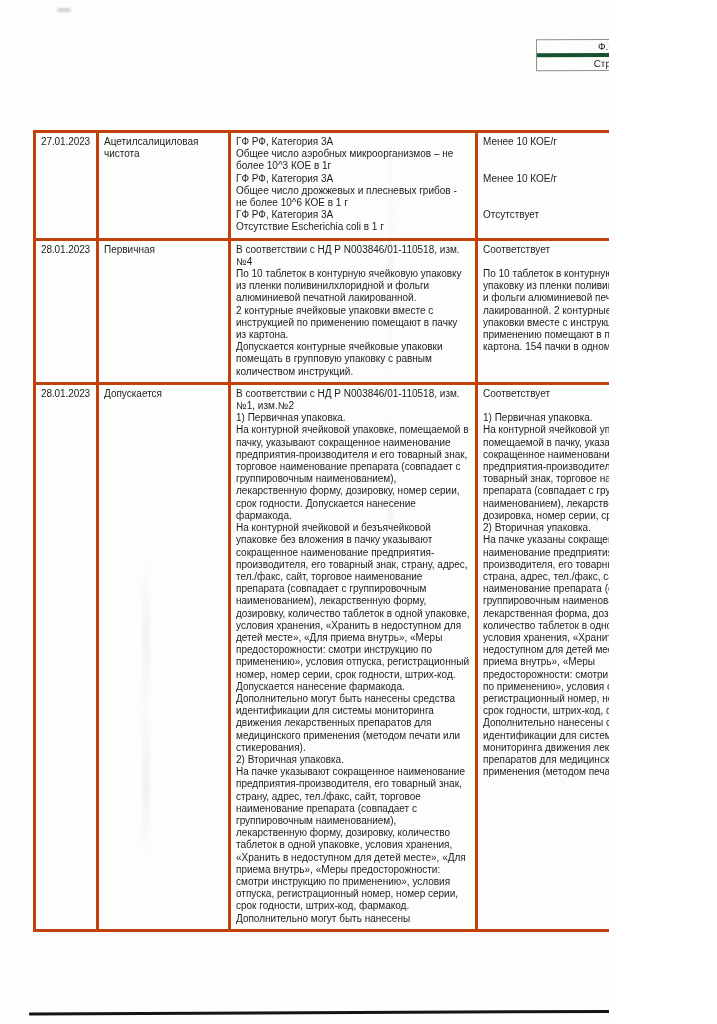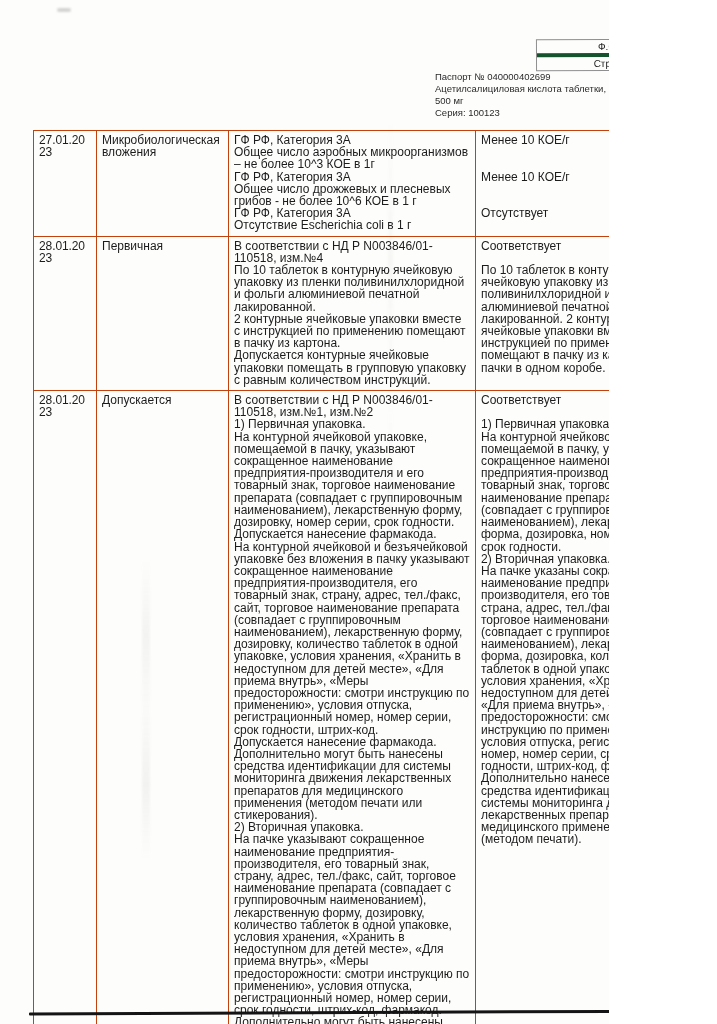--- a/index.html
+++ b/index.html
@@ -47,24 +47,24 @@
   
   table.results {
     position: absolute;
     left: 33px;
     top: 130px;
     width: 651px;
     border-collapse: collapse;
     table-layout: fixed;
   }
   table.results td {
-    border: 1px solid #c2410c;
+    border: 3px solid #c2410c;
     vertical-align: top;
     padding: 3px 5px 4px 5px;
-    font-size: 12px;
+    font-size: 10px;
     line-height: 12.2px;
     color: #1c1c1c;
     white-space: pre-line;
     word-wrap: break-word;
   }
   td.c-date { letter-spacing: -0.1px; }
   
   .scan-bottom-line {
     position: absolute;
     left: 29px;
@@ -109,37 +109,32 @@
 
 <div class="page">
 
   <div class="scan-smudge-top"></div>
 
   <div class="form-box">
     <div class="cell">Ф.0639/4</div>
     <div class="cell">Стр. 2 из 3</div>
   </div>
 
-  <div class="meta">
-    <div>Паспорт № 040000402699</div>
-    <div>Ацетилсалициловая кислота таблетки, 500 мг</div>
-    <div>Серия: 100123</div>
-  </div>
 
   <table class="results">
     <colgroup>
       <col style="width:63px">
       <col style="width:132px">
       <col style="width:247px">
       <col style="width:209px">
     </colgroup>
     <tbody>
       <tr>
         <td class="c-date">27.01.2023</td>
-        <td>Микробиологическая вложения</td>
+        <td>Ацетилсалициловая чистота</td>
         <td>ГФ РФ, Категория 3А
 Общее число аэробных микроорганизмов – не более 10^3 КОЕ в 1г
 ГФ РФ, Категория 3А
 Общее число дрожжевых и плесневых  грибов - не более 10^6 КОЕ в 1 г
 ГФ РФ, Категория 3А
 Отсутствие  Escherichia coli в 1 г</td>
         <td>Менее 10 КОЕ/г
 
 
 Менее 10 КОЕ/г

